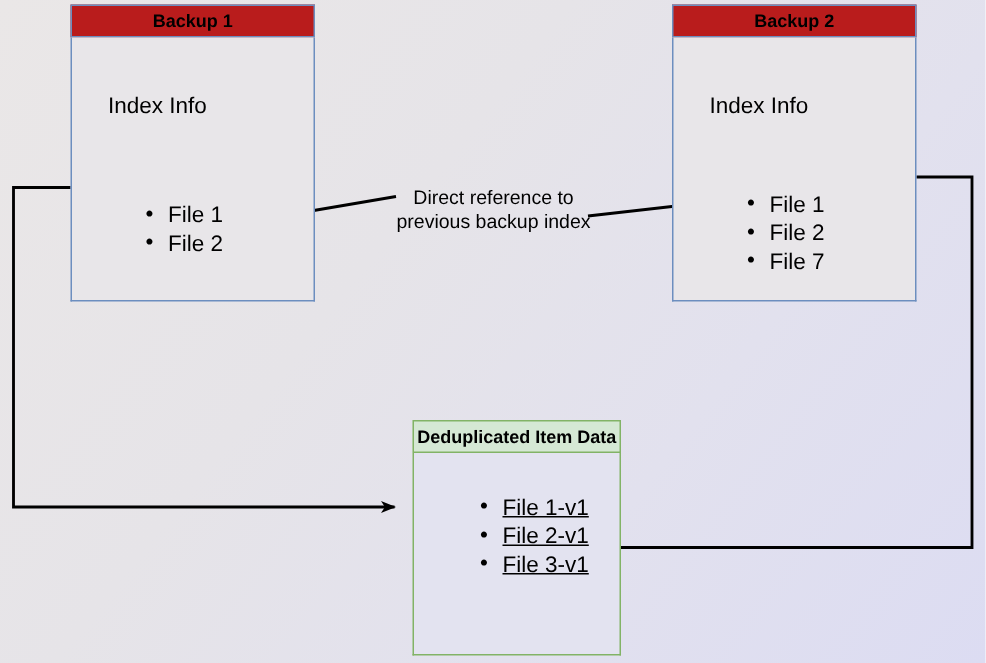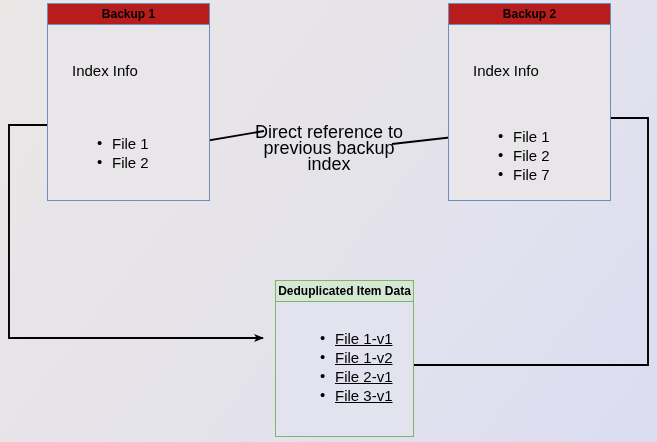--- a/index.html
+++ b/index.html
@@ -87,21 +87,21 @@
     content: "\2022";
     position: absolute;
     left: 0;
     top: -1px;
     font-size: 15px;
     line-height: 19px;
   }
 
   .edge-label {
     position: absolute;
-    font-size: 18px;
+    font-size: 13px;
     color: #000;
     text-align: center;
     line-height: 16px;
     white-space: pre-line;
   }
 
   svg.edges {
     position: absolute;
     left: 0;
     top: 0;
@@ -152,21 +152,20 @@
         <li>File 7</li>
       </ul>
     </div>
   </div>
 
   <div class="node green" style="left:230px; top:280px; width:184px; height:157px;padding-left:45px;">
     <div class="node-header">Deduplicated Item Data</div>
     <div class="node-body" style="height:135px;">
       <ul class="file-list" style="left:44px; top:27px;text-decoration:underline;">
         <li>File 1-v1</li>
-        <li>File 1-v2</li>
         <li>File 2-v1</li>
         <li>File 3-v1</li>
       </ul>
     </div>
   </div>
 
   <div class="edge-label" style="left:246px; top:124px; width:166px;">Direct reference to
 previous backup index</div>
 
 </div>

